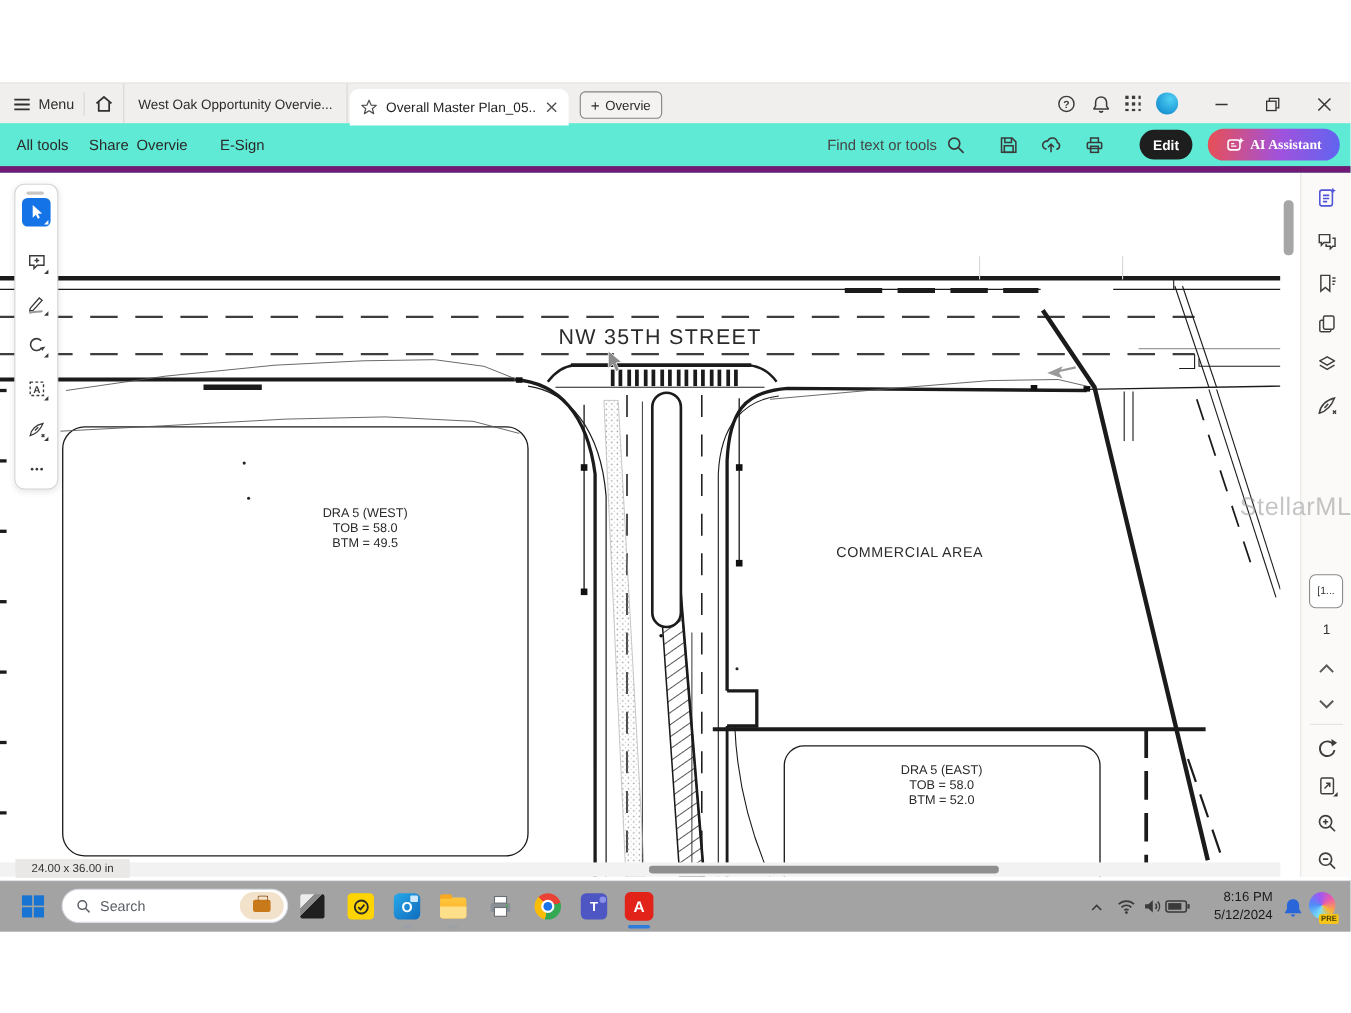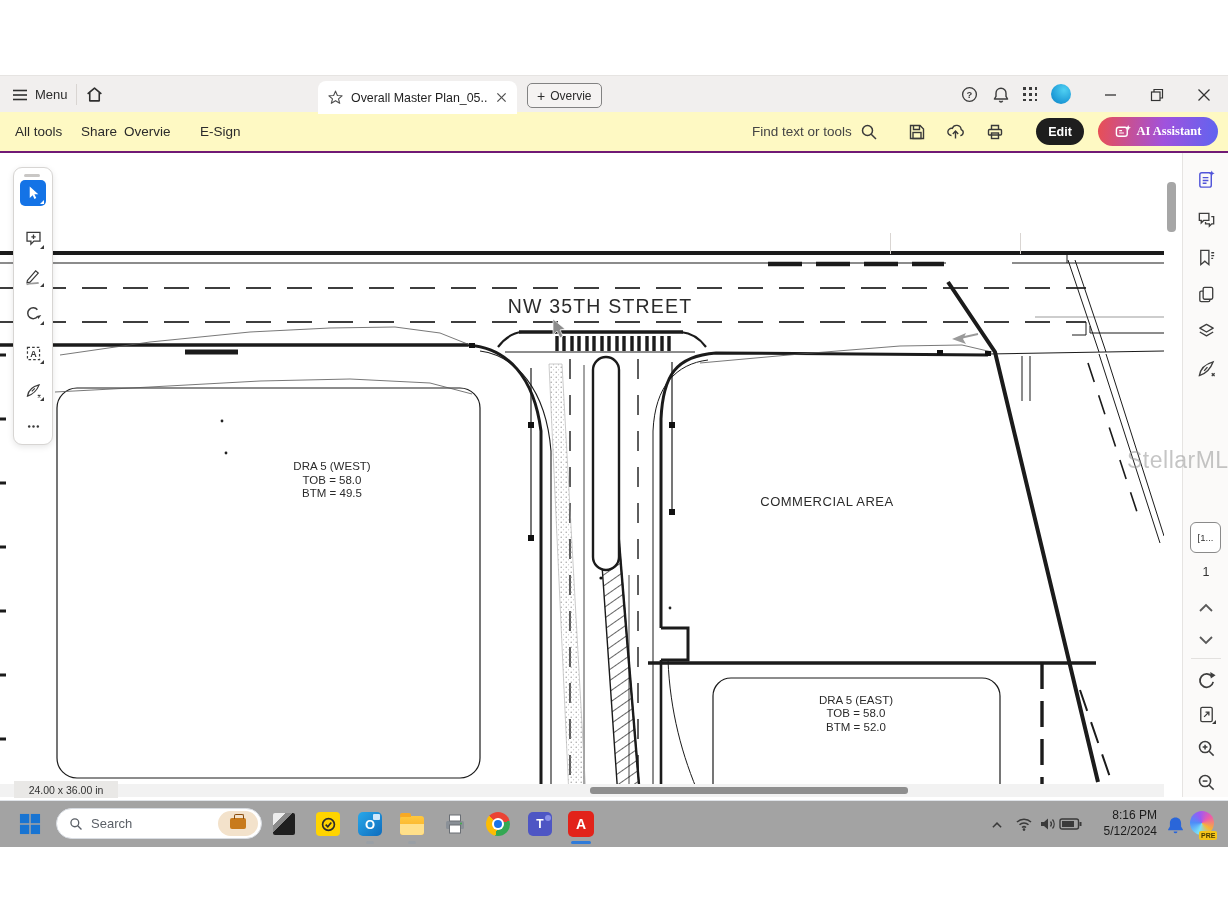--- a/index.html
+++ b/index.html
@@ -11,21 +11,21 @@
   .vsep{position:absolute;top:8px;width:1px;height:21px;background:#d9d5d2;}
   .tab-inactive{position:absolute;left:112px;top:0;width:202px;height:37px;display:flex;align-items:center;justify-content:center;border-left:1px solid #d9d5d2;border-right:1px solid #d9d5d2;font-size:12.3px;color:#2d2d2d;white-space:nowrap;overflow:hidden;}
   .tab-active{position:absolute;left:318px;top:5px;width:199px;height:33px;background:#fff;border-radius:8px 8px 0 0;display:flex;align-items:center;gap:8px;padding:0 10px;box-sizing:border-box;font-size:12.4px;color:#1f1f1f;z-index:3;}
   .tab-active .lbl{flex:1;white-space:nowrap;overflow:hidden;}
   .create-btn{position:absolute;left:527px;top:7px;height:23px;padding:0 9px;border:1px solid #828282;border-radius:5px;display:flex;align-items:center;gap:5px;font-size:12px;color:#2b2b2b;background:#f5f3f2;}
   .win-btn{position:absolute;top:0;width:40px;height:37px;display:flex;align-items:center;justify-content:center;}
   .avatar{position:absolute;left:1051px;top:8px;width:20px;height:20px;border-radius:50%;background:radial-gradient(circle at 65% 30%,#4fd0f2,#1f9cd8 65%,#1480ba);}
   .waffle{position:absolute;left:1023px;top:11px;width:15px;height:15px;display:grid;grid-template-columns:repeat(3,1fr);gap:2.4px;}
   .waffle i{background:#3c3c3c;width:2.8px;height:2.8px;}
   
-  .menubar{left:0;top:112px;width:1228px;height:39px;background:#fef9c3;border-bottom:2px solid #701a75;z-index:2;}
+  .menubar{left:0;top:112px;width:1228px;height:39px;background:#5eead4;border-bottom:6px solid #701a75;z-index:2;}
   .mb-item{position:absolute;top:0;height:39px;display:flex;align-items:center;font-size:13.5px;color:#2b2b2b;}
   .pill-share{position:absolute;left:1036px;top:6px;width:48px;height:27px;border-radius:14px;background:#1e1e1e;color:#fff;display:flex;align-items:center;justify-content:center;font-size:12.5px;font-weight:bold;}
   .pill-ai{position:absolute;left:1098px;top:5px;width:120px;height:29px;border-radius:15px;background:linear-gradient(95deg,#e94f53 0%,#a052dd 55%,#5f64f0 100%);color:#fff;display:flex;align-items:center;justify-content:center;gap:6px;font-size:12.5px;font-weight:bold;font-family:Liberation Serif, serif;}
   
   .docarea{left:0;top:151px;width:1228px;height:646px;background:#fff;}
   .drawing text{font-family:"Liberation Sans",sans-serif;fill:#2b2b2b;}
   .watermark{left:1127px;top:296px;font-size:23px;font-weight:500;letter-spacing:.5px;color:rgba(150,150,150,.55);z-index:30;}
   
   .toolpanel{left:13px;top:16px;width:38px;height:276px;background:#fff;border:1px solid #d7d5d3;border-radius:9px;box-shadow:0 2px 6px rgba(0,0,0,.10);z-index:20;}
   .handle{position:absolute;left:10px;top:6px;width:16px;height:3px;border-radius:2px;background:#c9c7c5;}
@@ -86,20 +86,23 @@
           </g>
         </svg>
       <span>Menu</span>
     </div>
     <div class="vsep" style="left:76px"></div>
     <div class="tb-item" style="left:85px">
       <svg width="19" height="19" viewBox="0 0 18 18">
           <path d="M2.5 8.5 L9 3 L15.5 8.5 M4.5 7.2 V15 H13.5 V7.2" stroke="#2f2f2f" fill="none" stroke-width="1.5" stroke-linejoin="round"></path>
         </svg>
     </div>
+    <div class="tab-inactive">
+      <span>West Oak Opportunity Overvie...</span>
+    </div>
     <div class="tab-active">
       <svg width="15" height="15" viewBox="0 0 16 16">
           <polygon points="8,1.2 10,5.9 15,6.2 11.2,9.4 12.5,14.2 8,11.4 3.5,14.2 4.8,9.4 1,6.2 6,5.9" fill="none" stroke="#4f4f4f" stroke-width="1.2" stroke-linejoin="round"></polygon>
         </svg>
       <span class="lbl">Overall Master Plan_05...</span>
       <svg width="11" height="11" viewBox="0 0 12 12">
           <g stroke="#4f4f4f" stroke-width="1.4">
             <line x1="1.5" y1="1.5" x2="10.5" y2="10.5"></line>
             <line x1="10.5" y1="1.5" x2="1.5" y2="10.5"></line>
           </g>

